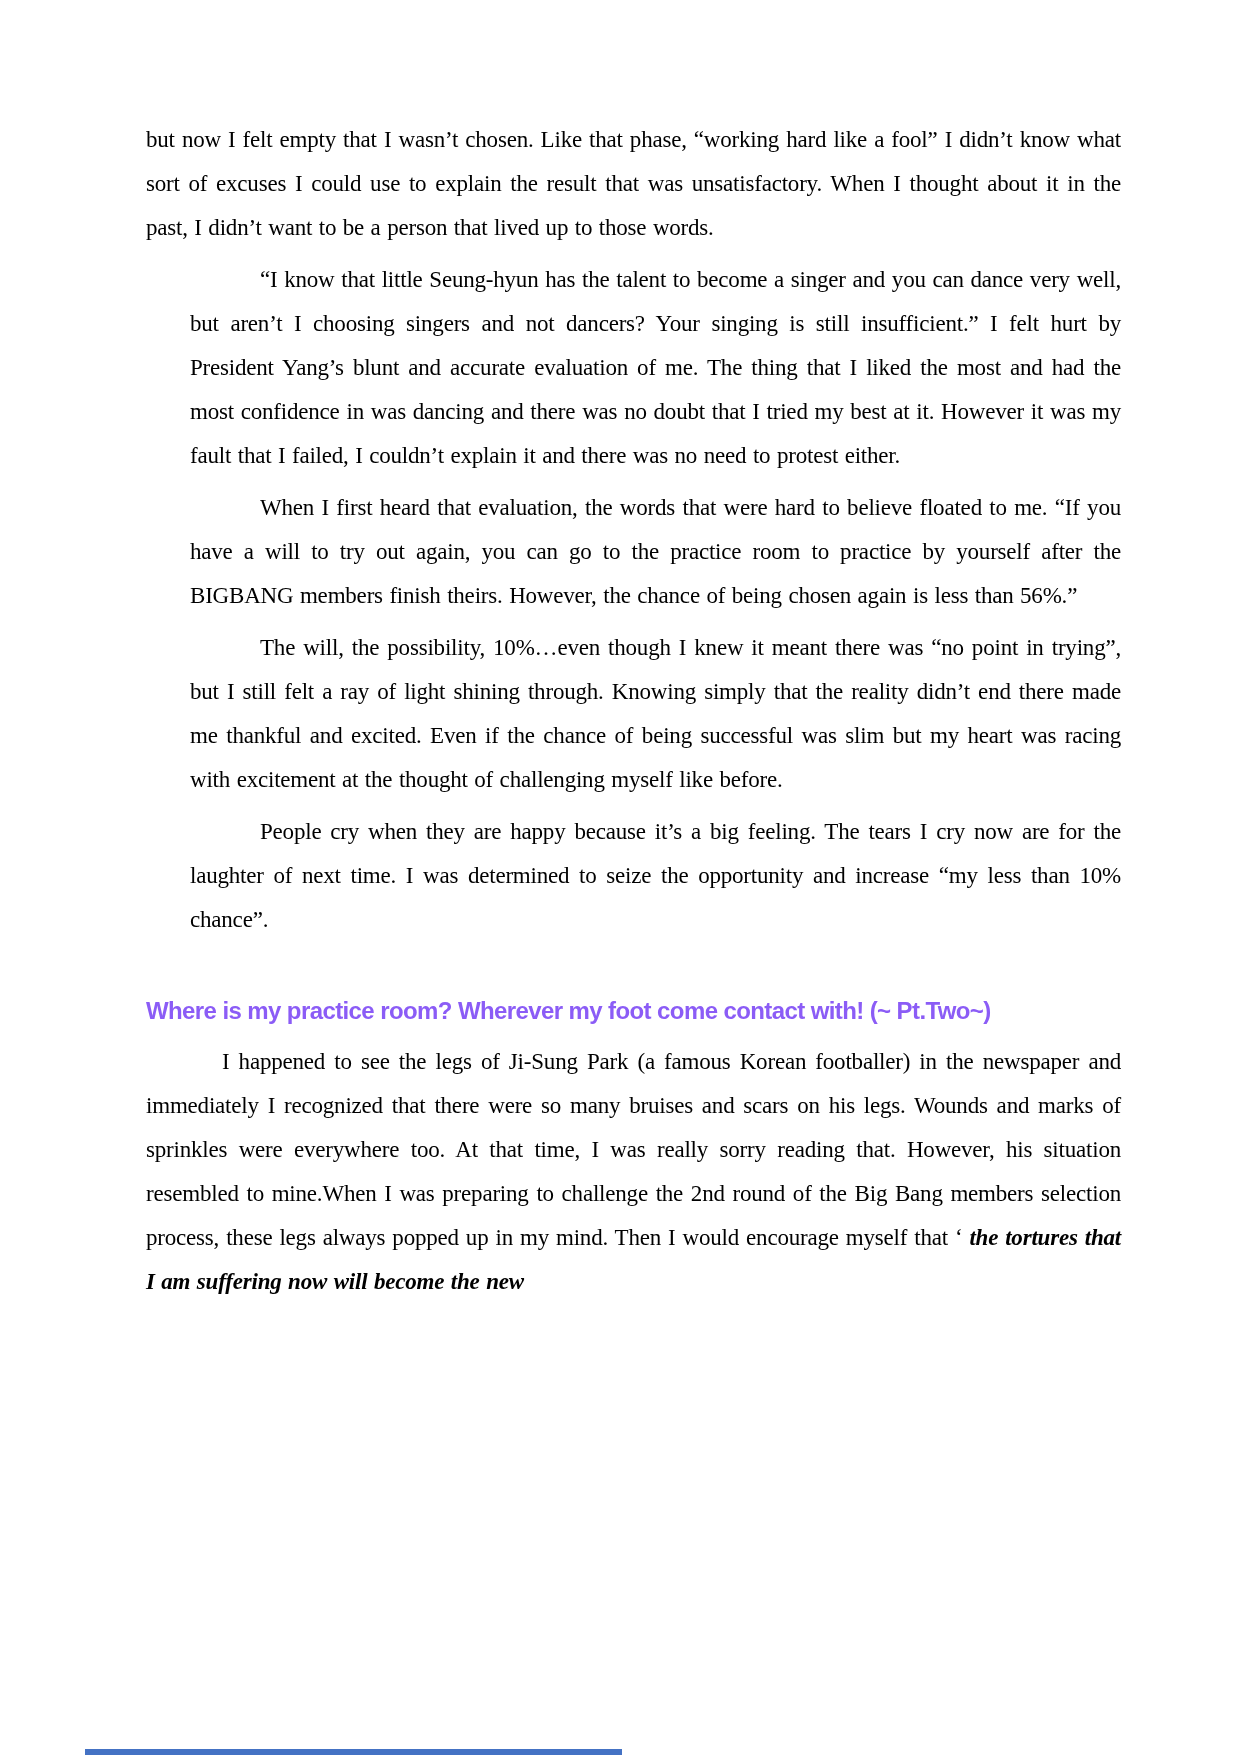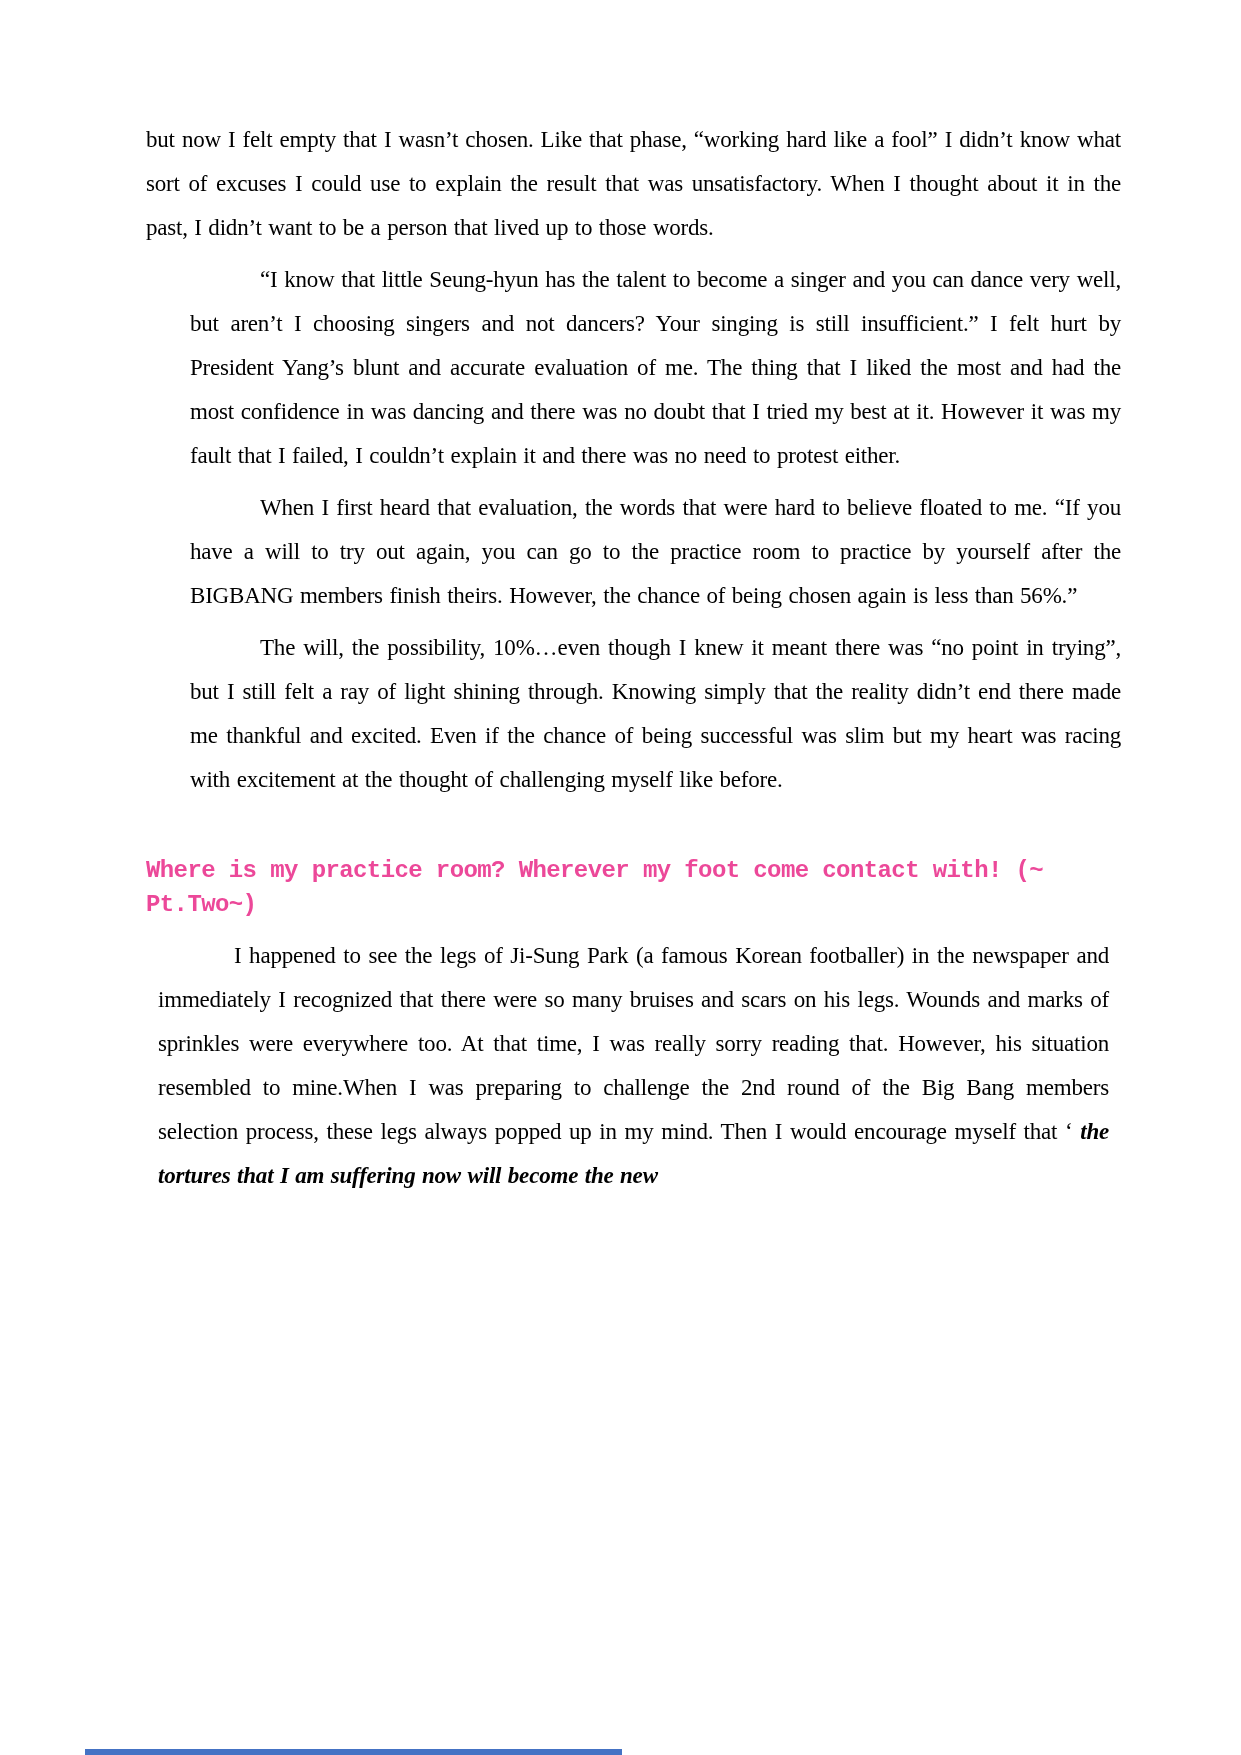--- a/index.html
+++ b/index.html
@@ -29,30 +29,30 @@
     text-align: justify;
     letter-spacing: -0.2px;
     word-spacing: 1px;
   }
   .para.indent {
     text-indent: 70px;
     margin-left: 44px;
   }
   .section-heading {
     margin: 52px 0 12px 0;
-    font-family: Liberation Mono, monospace;
+    font-family: Liberation Sans, sans-serif;
     font-weight: 700;
     font-size: 24px;
     line-height: 34px;
     letter-spacing: -0.6px;
     text-align: left;
-    color: #ec4899;
+    color: #8b5cf6;
   }
   .final-para {
-    margin: 12px;
+    margin: 0;
     font-size: 23px;
     line-height: 44px;
     text-align: justify;
     letter-spacing: -0.2px;
     word-spacing: 1px;
     text-indent: 76px;
   }
   .emphasis {
     font-weight: 700;
     font-style: italic;
@@ -73,20 +73,21 @@
   <div class="content">
 
     <p class="para">but now I felt empty that I wasn’t chosen. Like that phase, “working hard like a fool” I didn’t know what sort of excuses I could use to explain the result that was unsatisfactory. When I thought about it in the past, I didn’t want to be a person that lived up to those words.</p>
 
     <p class="para indent">“I know that little Seung-hyun has the talent to become a singer and you can dance very well, but aren’t I choosing singers and not dancers? Your singing is still insufficient.” I felt hurt by President Yang’s blunt and accurate evaluation of me. The thing that I liked the most and had the most confidence in was dancing and there was no doubt that I tried my best at it. However it was my fault that I failed, I couldn’t explain it and there was no need to protest either.</p>
 
     <p class="para indent">When I first heard that evaluation, the words that were hard to believe floated to me. “If you have a will to try out again, you can go to the practice room to practice by yourself after the BIGBANG members finish theirs. However, the chance of being chosen again is less than 56%.”</p>
 
     <p class="para indent">The will, the possibility, 10%…even though I knew it meant there was “no point in trying”, but I still felt a ray of light shining through. Knowing simply that the reality didn’t end there made me thankful and excited. Even if the chance of being successful was slim but my heart was racing with excitement at the thought of challenging myself like before.</p>
 
+    <p class="para indent">People cry when they are happy because it’s a big feeling. The tears I cry now are for the laughter of next time. I was determined to seize the opportunity and increase “my less than 10% chance”.</p>
 
     <h2 class="section-heading">Where is my practice room? Wherever my foot come contact with! (~ Pt.Two~)</h2>
 
     <p class="final-para"><span>I happened to see the legs of Ji-Sung Park (a famous Korean footballer) in the newspaper and immediately I recognized that there were so many bruises and scars on his legs. Wounds and marks of sprinkles were everywhere too. At that time, I was really sorry reading that. However, his situation resembled to mine.When I was preparing to challenge the 2nd round of the Big Bang members selection process, these legs always popped up in my mind. Then I would encourage myself that ‘ </span><span class="emphasis">the tortures that I am suffering now will become the new</span></p>
 
   </div>
 
   <div class="clipped-accent-bar" style="background: rgb(68, 114, 196);"></div>
 </div>
 

